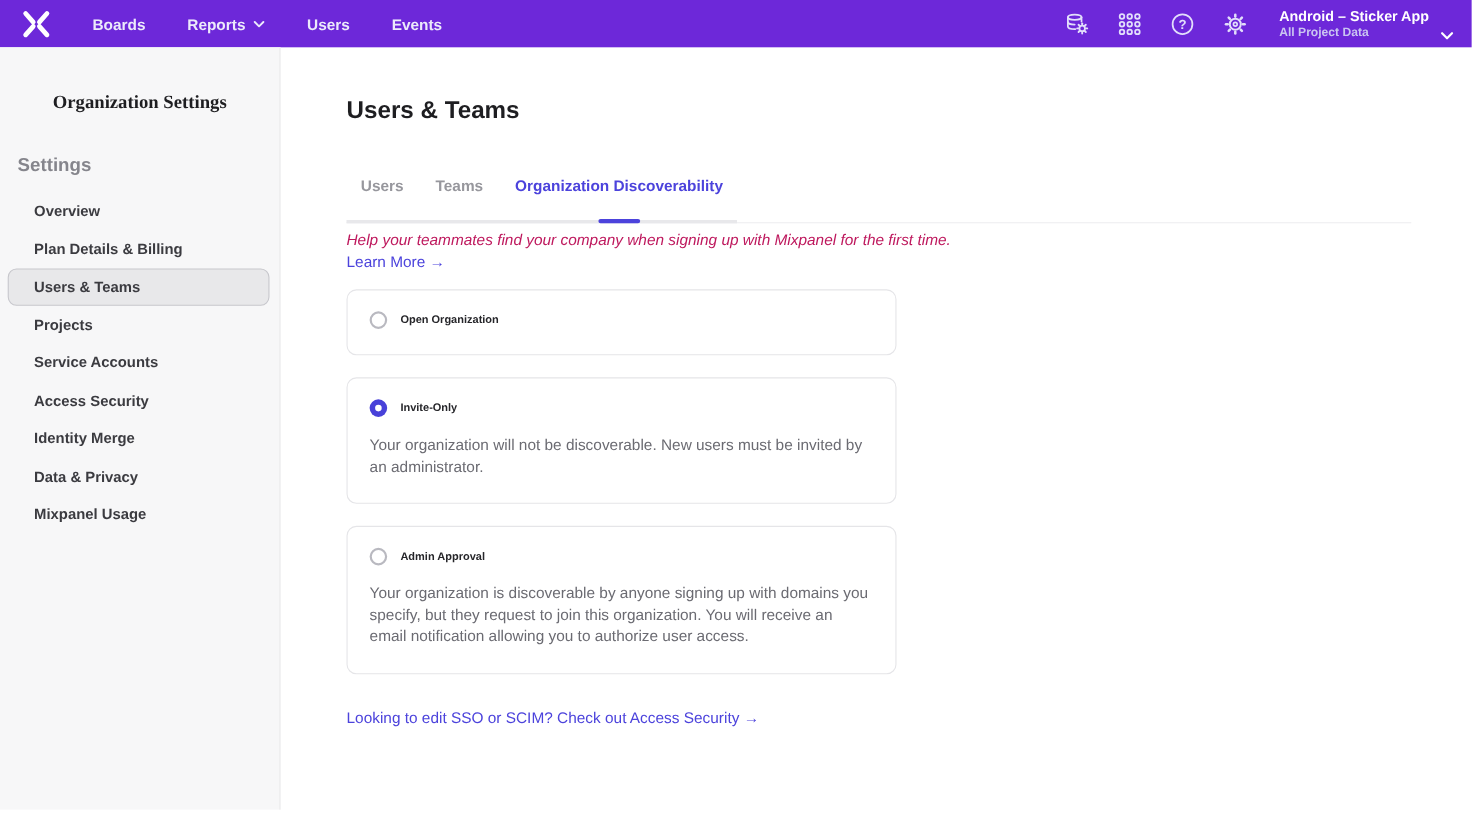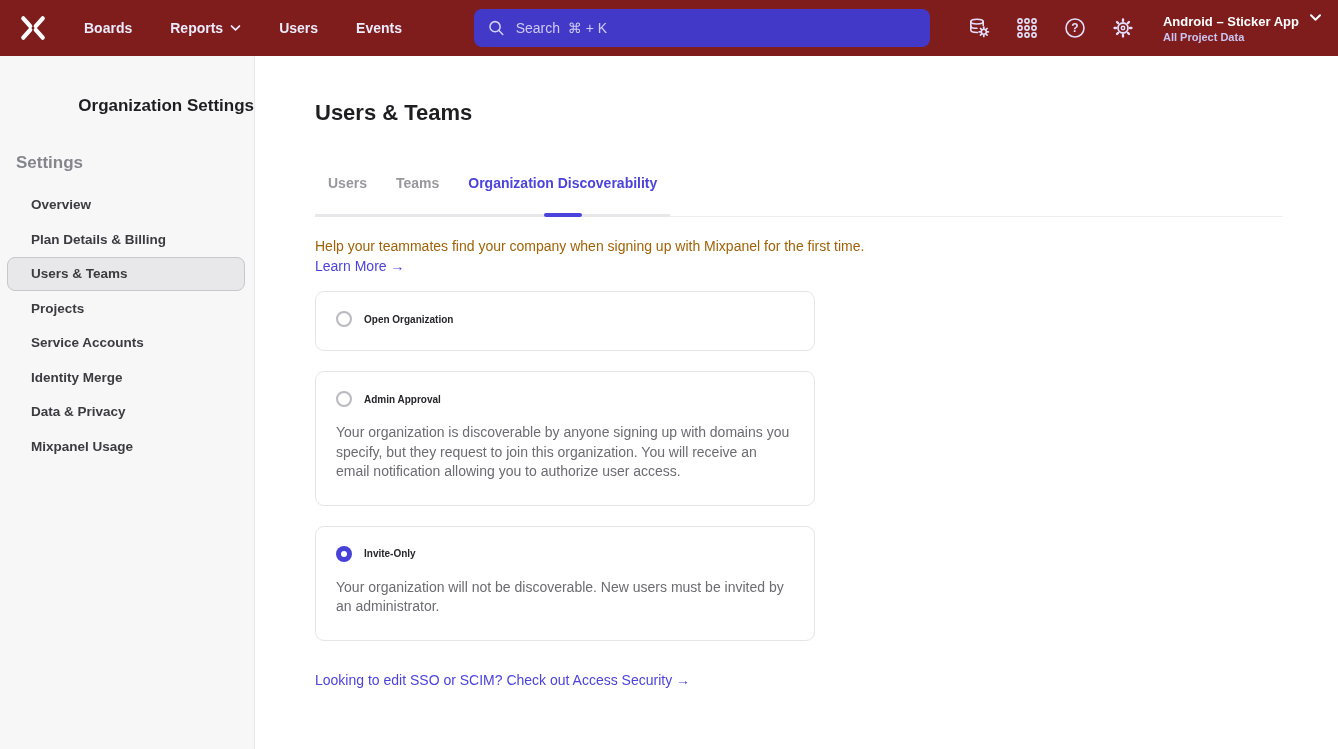--- a/index.html
+++ b/index.html
@@ -1,62 +1,62 @@
 <!DOCTYPE html>
 <html><head>
 <meta charset="utf-8">
 <style>
   * { margin:0; padding:0; box-sizing:border-box; }
   html,body { width:1338px; height:749px; overflow:hidden;
     font-family:"Liberation Sans", sans-serif; background:#ffffff; }
 
   
-  .navbar { height:56px; background:#7f1d1d; display:flex; align-items:center;
+  .navbar { height:43px; background:#6d28d9; display:flex; align-items:center;
     padding:0 16px; color:#f4f3fd; }
   .logo { width:34px; height:34px; display:flex; align-items:center; justify-content:center;
     margin-right:34px; flex:none; cursor:pointer; }
   .nav-links { display:flex; align-items:center; gap:38px; }
   .nav-link { font-size:14px; font-weight:600; color:#eceafb; cursor:pointer;
     display:flex; align-items:center; gap:7px; white-space:nowrap; }
   .searchbar { margin-left:72px; width:456px; height:38px; background:#4339c8;
     border-radius:8px; display:flex; align-items:center; padding:0 13px; gap:10px; }
   .searchbar input { background:transparent; border:none; outline:none; color:#ffffff;
     font-size:14px; font-family:"Liberation Sans", sans-serif; width:100%; }
   .searchbar input::placeholder { color:#cfcaf4; opacity:1; }
   .nav-right { margin-left:auto; display:flex; align-items:center; }
   .nav-icon { width:24px; height:24px; margin-left:24px; cursor:pointer; flex:none;
     display:flex; align-items:center; justify-content:center; }
-  .project-switcher { margin-left:28px; display:flex; align-items:flex-start; gap:10px; cursor:pointer; }
+  .project-switcher { margin-left:28px; display:flex; align-items:flex-end; gap:10px; cursor:pointer; }
   .project-name { font-size:13px; font-weight:700; color:#ffffff; line-height:17px; }
   .project-scope { font-size:11px; font-weight:600; color:#cac5f1; line-height:14px; }
 
   
   .shell { display:flex; height:693px; }
   .sidebar { width:255px; flex:none; background:#f7f7f8; border-right:1px solid #e9e9eb; }
-  .sidebar-title { margin-top:40px; text-align:right; font-size:17px; font-weight:700;
-    color:#1e1e21; }
+  .sidebar-title { margin-top:40px; text-align:center; font-size:17px; font-weight:700;
+    color:#1e1e21;font-family:Liberation Serif, serif; }
   .sidebar-section-label { margin:37px 0 0 16px; font-size:17px; font-weight:600; color:#85858c; }
   .sidebar-list { list-style:none; margin-top:15px; }
   .sidebar-item { height:33.5px; margin:1px 9px 1px 7px; padding-left:23px;
     display:flex; align-items:center; font-size:13.5px; font-weight:600; color:#3b3b40;
     border:1px solid transparent; border-radius:8px; cursor:pointer; }
   .sidebar-item.selected { background:#e8e8ea; border-color:#c7c7cc; }
 
   
   .content { flex:1; padding:44px 0 0 60px; overflow:hidden; }
   .page-title { font-size:22px; font-weight:700; color:#1e1e21; margin-bottom:48px; }
   .tabs-wrap { width:968px; border-bottom:1px solid #eeeef1; }
   .tabs { display:inline-flex; gap:29px; padding:0 13px; border-bottom:3px solid #e8e8eb;
     margin-bottom:-1px; min-width:315px; }
   .tab { position:relative; padding-bottom:23px; font-size:14px; font-weight:600;
     color:#97979d; cursor:pointer; white-space:nowrap; }
   .tab.active { color:#4c43dc; }
   .tab-indicator { position:absolute; bottom:-3px; left:50%; transform:translateX(-50%);
     width:38px; height:4px; border-radius:2px; background:#4c43dc; }
-  .intro { margin-top:19px; font-size:14px; color:#a16207; line-height:20px; }
+  .intro { margin-top:5px; font-size:14px; color:#be185d; line-height:20px;font-style:italic; }
   .link { font-size:14px; color:#4c43dc; text-decoration:none; line-height:20px; cursor:pointer; }
   .option-card { width:500px; border:1px solid #e5e5e8; border-radius:9px; background:#ffffff;
     padding:19px 20px 23px 20px; margin-top:15px; }
   .option-card + .option-card { margin-top:20px; }
   .option-head { display:flex; align-items:center; gap:12px; cursor:pointer; }
   .radio { width:16px; height:16px; border-radius:50%; border:2px solid #b9b9c0;
     background:#ffffff; flex:none; display:flex; align-items:center; justify-content:center; }
   .radio.selected { border:none; background:#4841d9; }
   .radio-dot { width:6px; height:6px; border-radius:50%; background:#ffffff; }
   .option-label { font-size:10px; font-weight:700; color:#26262a; }
@@ -92,27 +92,20 @@
       </svg>
     </span>
     <span class="nav-link">
       <span>Users</span>
     </span>
     <span class="nav-link">
       <span>Events</span>
     </span>
   </nav>
 
-  <div class="searchbar">
-    <svg width="20" height="20" viewBox="0 0 22 22">
-      <circle cx="9.5" cy="9.5" r="6" fill="none" stroke="#d4d0f6" stroke-width="1.8"></circle>
-      <line x1="14" y1="14" x2="18.6" y2="18.6" stroke="#d4d0f6" stroke-width="1.8" stroke-linecap="round"></line>
-    </svg>
-    <input type="text" placeholder="Search  ⌘ + K" style="">
-  </div>
 
   <div class="nav-right">
     <span class="nav-icon">
       <svg width="24" height="24" viewBox="0 0 24 24" fill="none" stroke="#e2defb" stroke-width="1.6" stroke-linecap="round">
         <ellipse cx="10" cy="5.6" rx="6.2" ry="2.4"></ellipse>
         <path d="M3.8 5.6 V14 c0 1.35 2.6 2.45 6.2 2.45 h0.6"></path>
         <path d="M16.2 5.6 V9.6"></path>
         <path d="M3.8 9.9 c0 1.3 2.7 2.4 6.2 2.4"></path>
         <circle cx="16.8" cy="15.8" r="2.5"></circle>
         <g stroke-width="1.7">
@@ -179,20 +172,21 @@
 
   <aside class="sidebar">
     <div class="sidebar-title">Organization Settings</div>
     <div class="sidebar-section-label">Settings</div>
     <ul class="sidebar-list">
       <li class="sidebar-item">Overview</li>
       <li class="sidebar-item">Plan Details &amp; Billing</li>
       <li class="sidebar-item selected">Users &amp; Teams</li>
       <li class="sidebar-item">Projects</li>
       <li class="sidebar-item">Service Accounts</li>
+      <li class="sidebar-item">Access Security</li>
       <li class="sidebar-item">Identity Merge</li>
       <li class="sidebar-item">Data &amp; Privacy</li>
       <li class="sidebar-item">Mixpanel Usage</li>
     </ul>
   </aside>
 
   <main class="content">
     <h1 class="page-title">Users &amp; Teams</h1>
 
     <div class="tabs-wrap">
@@ -217,32 +211,32 @@
     <div class="option-card">
       <div class="option-head">
         <span class="radio"></span>
         <span class="option-label">Open Organization</span>
       </div>
     </div>
 
     
     <div class="option-card">
       <div class="option-head">
-        <span class="radio"></span>
-        <span class="option-label">Admin Approval</span>
-      </div>
-      <p class="option-desc">Your organization is discoverable by anyone signing up with domains you specify, but they request to join this organization. You will receive an email notification allowing you to authorize user access.</p>
+        <span class="radio selected">
+          <span class="radio-dot"></span>
+        </span>
+        <span class="option-label">Invite-Only</span>
+      </div>
+      <p class="option-desc">Your organization will not be discoverable. New users must be invited by an administrator.</p>
     </div>
 
     
     <div class="option-card">
       <div class="option-head">
-        <span class="radio selected">
-          <span class="radio-dot"></span>
-        </span>
-        <span class="option-label">Invite-Only</span>
-      </div>
-      <p class="option-desc">Your organization will not be discoverable. New users must be invited by an administrator.</p>
+        <span class="radio"></span>
+        <span class="option-label">Admin Approval</span>
+      </div>
+      <p class="option-desc">Your organization is discoverable by anyone signing up with domains you specify, but they request to join this organization. You will receive an email notification allowing you to authorize user access.</p>
     </div>
 
     <a class="link footer-link">Looking to edit SSO or SCIM? Check out Access Security →</a>
   </main>
 </div>
 
 </body></html>

